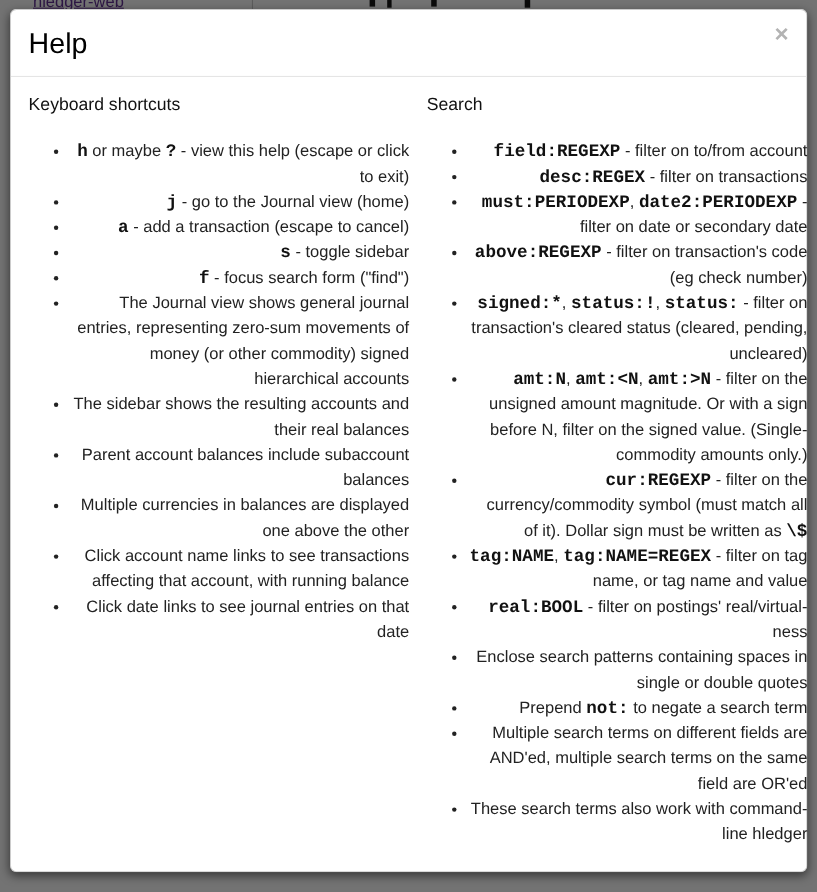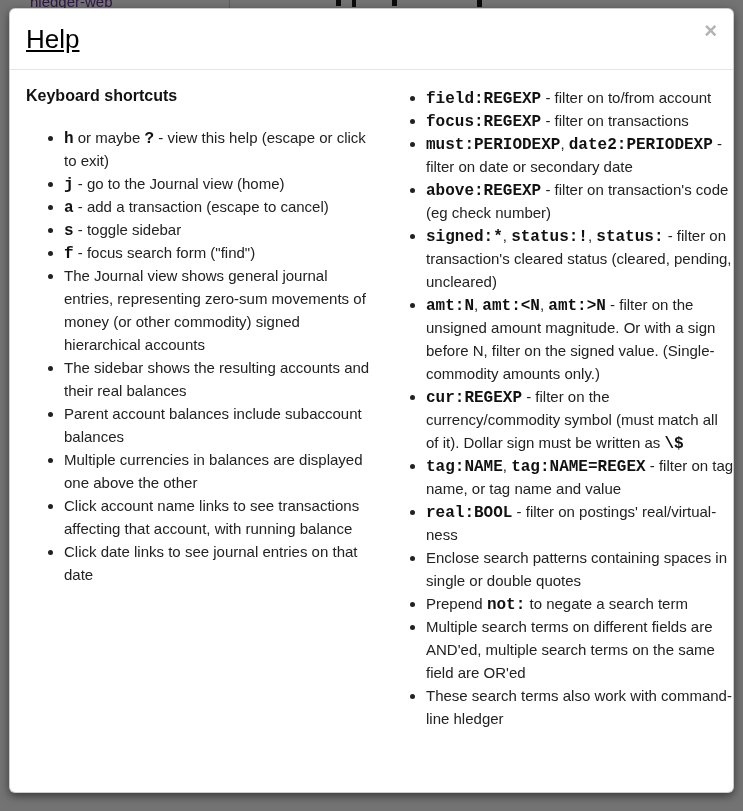--- a/index.html
+++ b/index.html
@@ -33,50 +33,50 @@
     background: #ffffff;
     border: 1px solid rgba(0,0,0,0.2);
     border-radius: 6px;
     box-shadow: 0 3px 9px rgba(0,0,0,0.5);
   }
   .modal-header {
     padding: 15px 16px;
     border-bottom: 1px solid #e5e5e5;
   }
   .modal-title {
-    font-size: 26px; font-weight: 400; color: #000000; line-height: 30px; text-decoration: underline;
+    font-size: 26px; font-weight: 400; color: #000000; line-height: 30px;
   }
   .close-btn {
     float: right;
     background: none; border: 0; cursor: pointer;
     font-family: "Liberation Sans", sans-serif;
     font-size: 22px; font-weight: 700; line-height: 18px;
     color: #b3b3b3;
     margin-top: -2px;
   }
   .modal-body {
     padding: 16px 0 24px 16px;
     display: grid;
     grid-template-columns: 346px 346px;
     column-gap: 16px;
     color: #222222;
     font-size: 15px;
     line-height: 23px;
   }
   .help-col h4 {
-    font-size: 16px; font-weight: 700; color: #111111;
+    font-size: 16px; font-weight: 400; color: #111111;
     line-height: 20px;
     margin: 0 0 20px 0;
   }
   .help-col ul {
     margin: 0 0 25px 0;
     padding-left: 38px;
     list-style: disc outside;
   }
-  .help-col ul:last-child { margin-bottom: 0; }
+  .help-col ul:last-child { margin-bottom: 0; text-align: right; }
   .help-col li { margin: 0; }
   .help-col code {
     font-family: "Liberation Mono", monospace;
     font-weight: 700;
     font-size: 16px;
     line-height: 1;
     color: #111111;
   }
 </style>
 </head>
@@ -116,23 +116,24 @@
             <li><span>The sidebar shows the resulting accounts and their real balances</span></li>
             <li><span>Parent account balances include subaccount balances</span></li>
             <li><span>Multiple currencies in balances are displayed one above the other</span></li>
             <li><span>Click account name links to see transactions affecting that account, with running balance</span></li>
             <li><span>Click date links to see journal entries on that date</span></li>
           </ul>
       </section>
     </div>
     <div class="help-col">
       <section>
+        <h4>Search</h4>
         <ul>
             <li><code>field:REGEXP</code><span> - filter on to/from account</span></li>
-            <li><code>focus:REGEXP</code><span> - filter on transactions</span></li>
+            <li><code>desc:REGEX</code><span> - filter on transactions</span></li>
             <li><code>must:PERIODEXP</code><span>, </span><code>date2:PERIODEXP</code><span> - filter on date or secondary date</span></li>
             <li><code>above:REGEXP</code><span> - filter on transaction's code (eg check number)</span></li>
             <li><code>signed:*</code><span>, </span><code>status:!</code><span>, </span><code>status:</code><span> - filter on transaction's cleared status (cleared, pending, uncleared)</span></li>
             <li><code>amt:N</code><span>, </span><code>amt:&lt;N</code><span>, </span><code>amt:&gt;N</code><span> - filter on the unsigned amount magnitude. Or with a sign before N, filter on the signed value. (Single-commodity amounts only.)</span></li>
             <li><code>cur:REGEXP</code><span> - filter on the currency/commodity symbol (must match all of it). Dollar sign must be written as </span><code>\$</code></li>
             <li><code>tag:NAME</code><span>, </span><code>tag:NAME=REGEX</code><span> - filter on tag name, or tag name and value</span></li>
             <li><code>real:BOOL</code><span> - filter on postings' real/virtual-ness</span></li>
             <li><span>Enclose search patterns containing spaces in single or double quotes</span></li>
             <li><span>Prepend </span><code>not:</code><span> to negate a search term</span></li>
             <li><span>Multiple search terms on different fields are AND'ed, multiple search terms on the same field are OR'ed</span></li>

